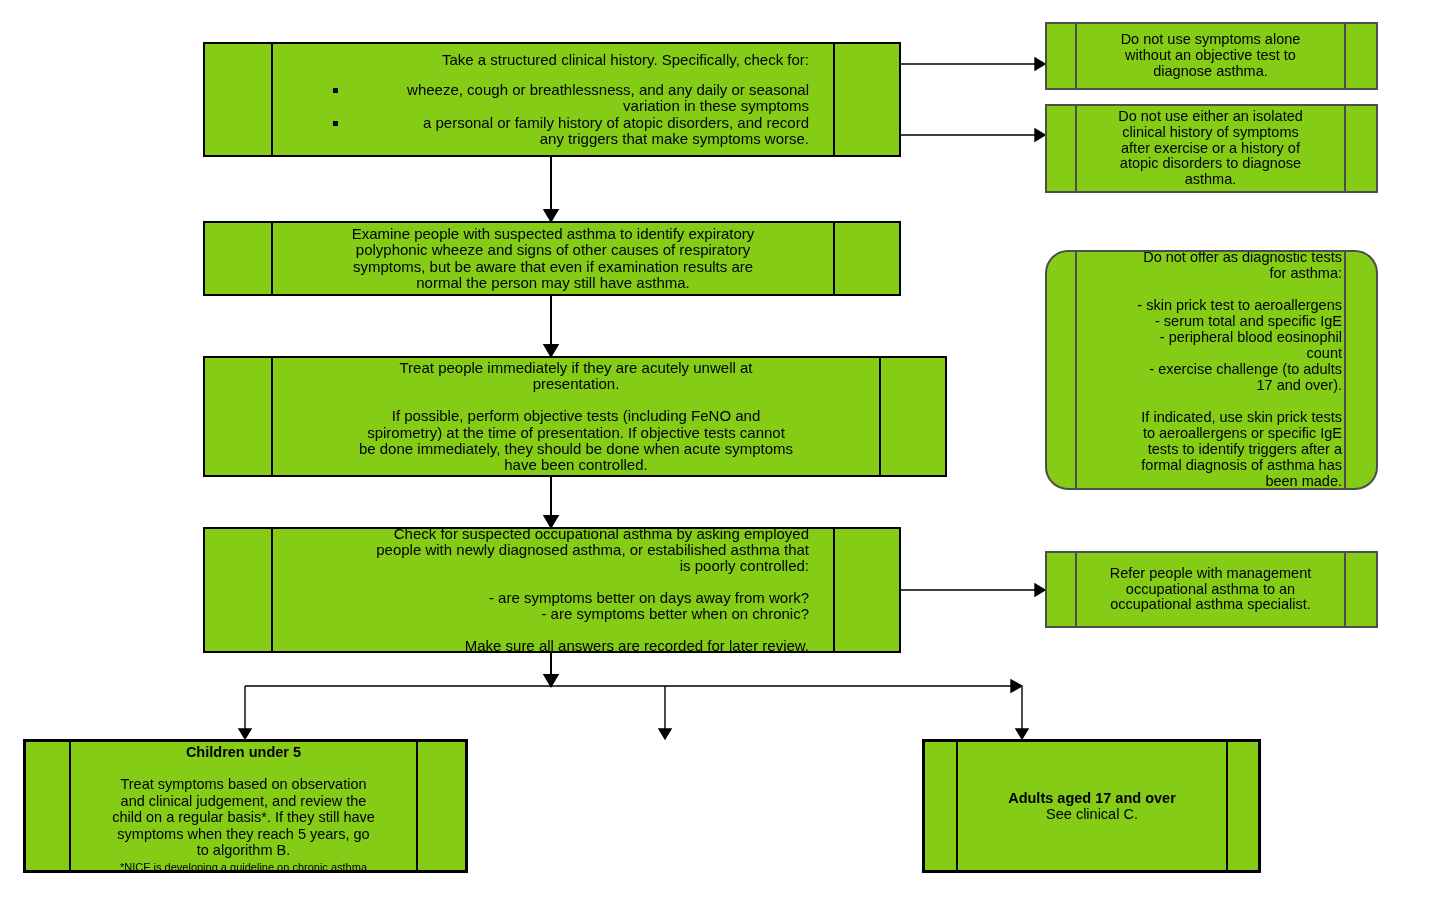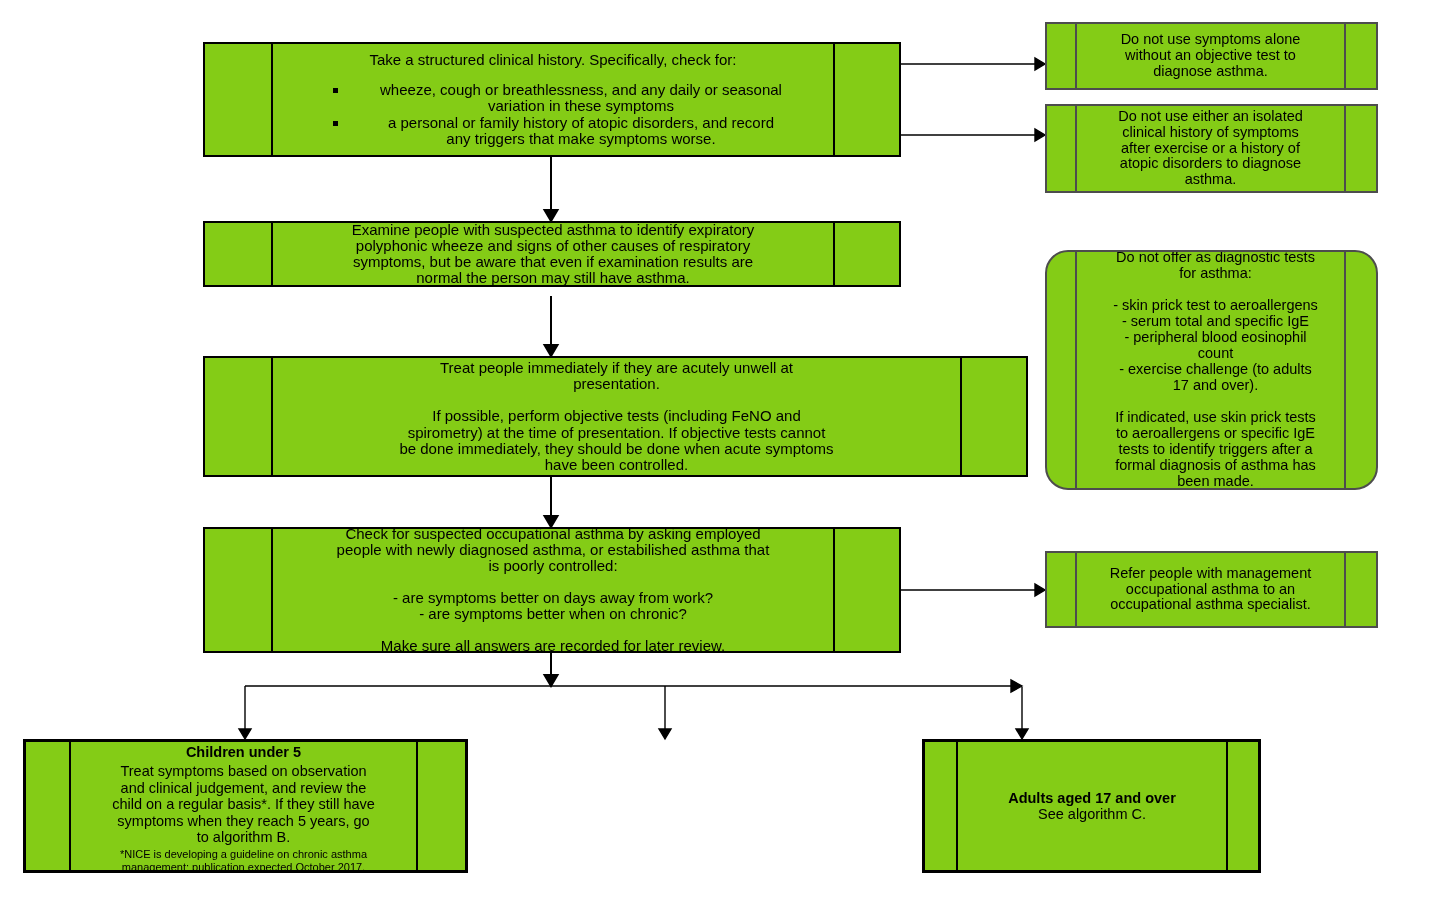--- a/index.html
+++ b/index.html
@@ -17,33 +17,33 @@
   .cell-l { border-right:2px solid #000000; }
   .cell-r { border-left:2px solid #000000; }
   .note .cell-l { border-right-color:#4d4d4d; }
   .note .cell-r { border-left-color:#4d4d4d; }
 
   .content {
     flex:1; display:flex; flex-direction:column; justify-content:center;
     font-size:15px; line-height:1.07; box-sizing:border-box; overflow:hidden;
   }
   .content.c { text-align:center; padding:2px 10px; }
-  .content.l { text-align:center; padding:2px 24px; }
+  .content.l { text-align:right; padding:2px 24px; }
   .note .content { font-size:14.5px; line-height:1.1; }
   .note .content.l { padding:2px 2px 2px 12px; }
   .outcome .content { font-size:14.5px; line-height:1.13; }
 
   .txt { white-space:pre-line; }
   .bold { font-weight:bold; }
 
   .bullets { margin:14px 0 0 0; padding:0 0 0 52px; list-style:square outside; }
   .bullets li { white-space:pre-line; margin:0; padding:0 0 0 4px; }
 
   .o1-content { justify-content:flex-start; padding-top:4px; }
-  .o1-body { margin-top:3px; }
+  .o1-body { margin-top:16px; }
   .o1-footnote { font-size:11px; line-height:1.18; margin-top:3px; white-space:pre-line; }
 </style>
 </head>
 <body>
 
 <div class="canvas">
 
   <svg class="connectors" viewBox="0 0 1432 903">
     <g stroke="#000000" stroke-width="2" fill="#000000">
 
@@ -83,32 +83,32 @@
       <ul class="bullets">
         <li>wheeze, cough or breathlessness, and any daily or seasonal
 variation in these symptoms</li>
         <li>a personal or family history of atopic disorders, and record
 any triggers that make symptoms worse.</li>
       </ul>
     </div>
     <div class="cell-side cell-r" style="width:66px;"></div>
   </div>
 
-  <div class="box" style="left:203px; top:221px; width:698px; height:66px;">
+  <div class="box" style="left:203px; top:221px; width:698px; height:75px;">
     <div class="cell-side cell-l" style="width:68px;"></div>
     <div class="content c">
       <div class="txt">Examine people with suspected asthma to identify expiratory
 polyphonic wheeze and signs of other causes of respiratory
 symptoms, but be aware that even if examination results are
 normal the person may still have asthma.</div>
     </div>
     <div class="cell-side cell-r" style="width:66px;"></div>
   </div>
 
-  <div class="box" style="left:203px; top:356px; width:825px; height:121px;">
+  <div class="box" style="left:203px; top:356px; width:744px; height:121px;">
     <div class="cell-side cell-l" style="width:68px;"></div>
     <div class="content c">
       <div class="txt">Treat people immediately if they are acutely unwell at
 presentation.
 
 If possible, perform objective tests (including FeNO and
 spirometry) at the time of presentation. If objective tests cannot
 be done immediately, they should be done when acute symptoms
 have been controlled.</div>
     </div>
@@ -197,18 +197,18 @@
 management; publication expected October 2017.</div>
     </div>
     <div class="cell-side cell-r" style="width:49px;"></div>
   </div>
 
 
   <div class="box outcome" style="left:922px; top:739px; width:339px; height:134px;">
     <div class="cell-side cell-l" style="width:33px;"></div>
     <div class="content c">
       <div class="txt bold">Adults aged 17 and over</div>
-      <div class="txt">See algorithm C.</div>
+      <div class="txt">See clinical C.</div>
     </div>
     <div class="cell-side cell-r" style="width:32px;"></div>
   </div>
 
 </div>
 
 </body></html>

